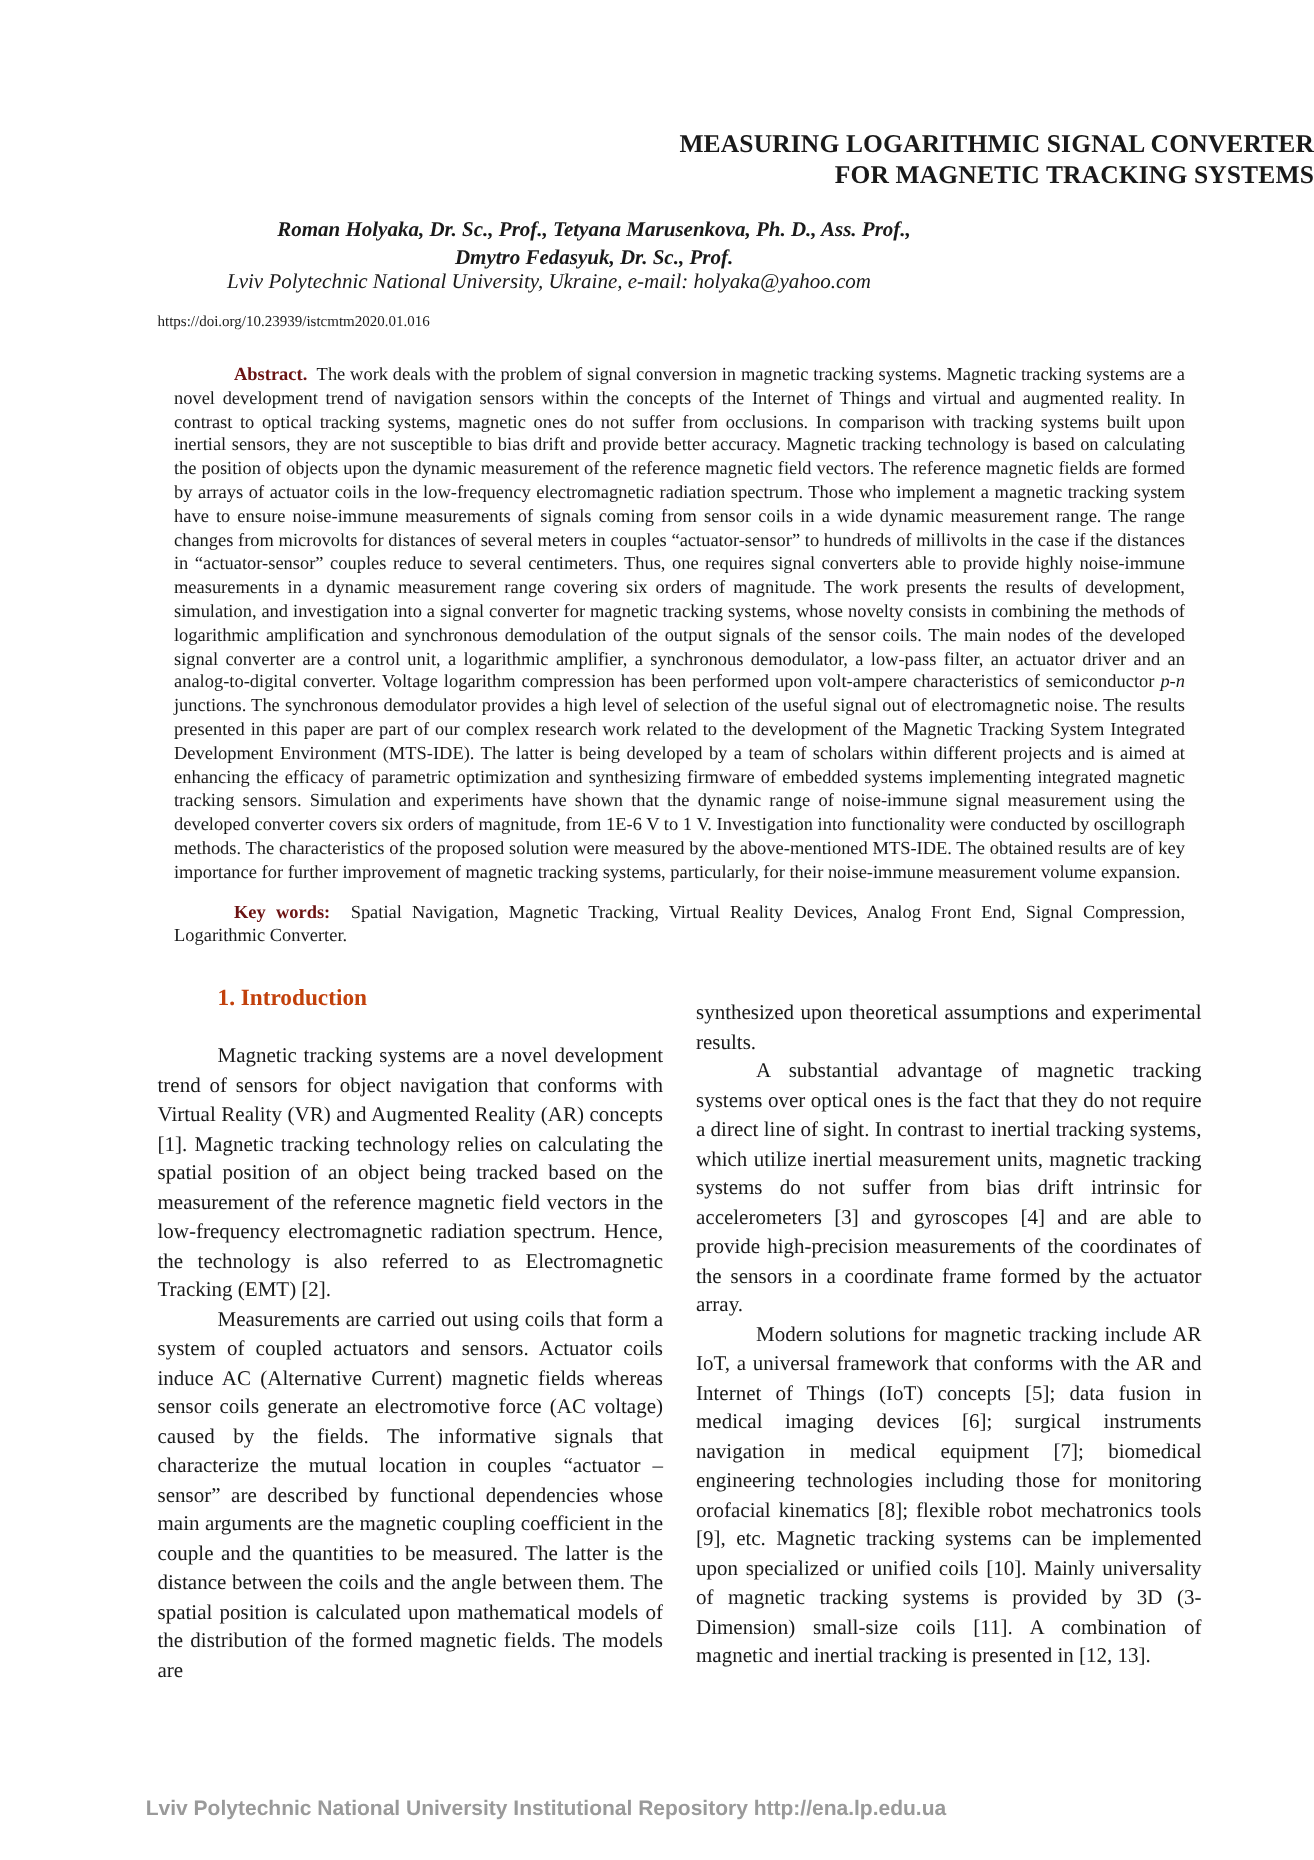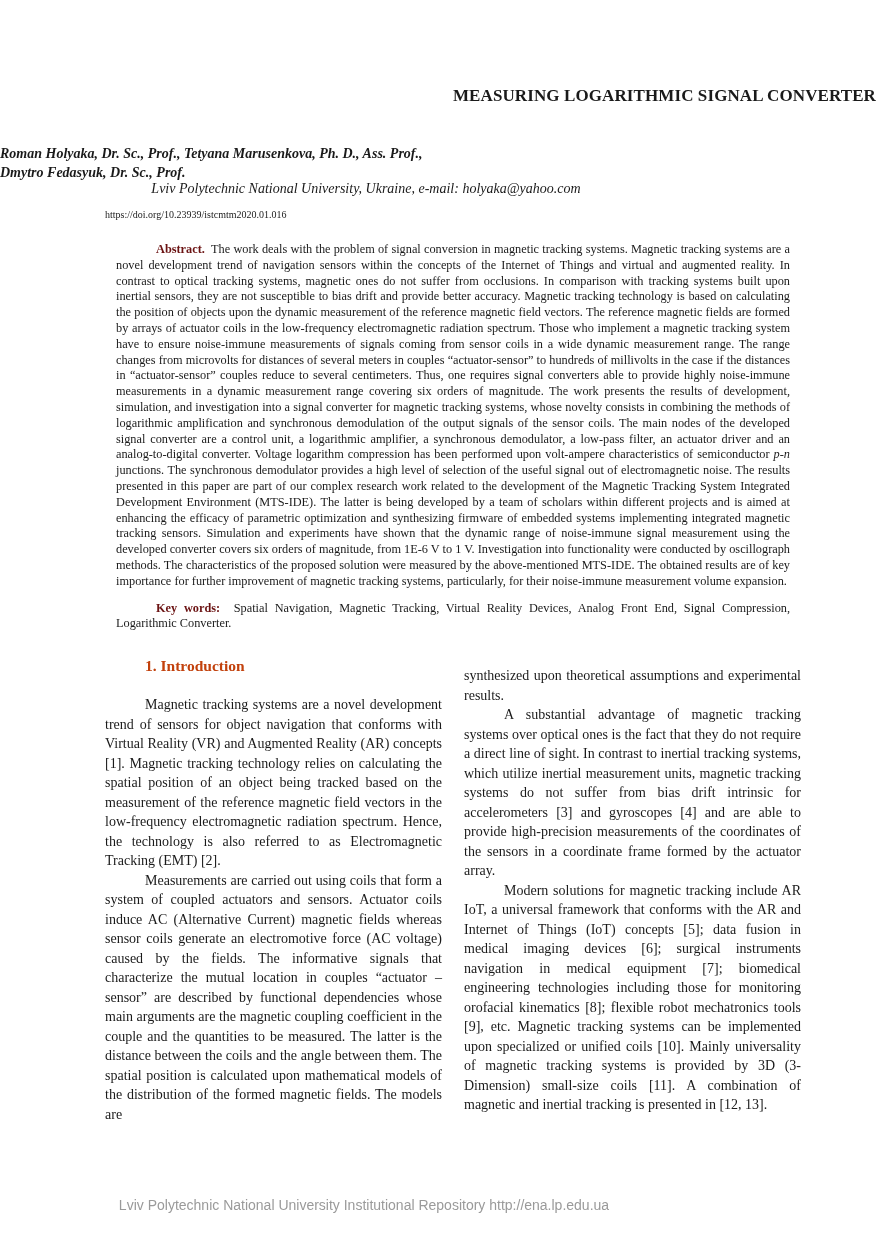--- a/index.html
+++ b/index.html
@@ -1,44 +1,45 @@
 <!DOCTYPE html>
 <html><head>
 <meta charset="utf-8">
 <style>
   html, body { margin: 0; padding: 0; background: #ffffff; }
   body { width: 876px; height: 1240px; position: relative; overflow: hidden;
          font-family: "Liberation Serif", "DejaVu Serif", serif; color: #1a1a1a; }
   .title { position: absolute; top: 85px; left: 0; width: 876px; text-align: right;
            font-weight: bold; font-size: 17px; line-height: 21px; letter-spacing: 0.1px; }
-  .authors { position: absolute; top: 144px; left: 0; width: 792px; text-align: left;
+  .authors { position: absolute; top: 144px; left: 0; width: 792px; text-align: center;
              font-style: italic; font-weight: bold; font-size: 14px; line-height: 19px; }
   .affil { position: absolute; top: 180px; left: 0; width: 732px; text-align: center;
            font-style: italic; font-size: 14px; line-height: 18px; }
   .doi { position: absolute; top: 207px; left: 105px; font-size: 10px; line-height: 16px; }
   .abstract { position: absolute; top: 231px; left: 105px; width: 696px;
               font-size: 12.3px; line-height: 15.8px; text-align: justify; }
   .abstract p { margin: 11px; text-indent: 40px; }
   .lbl { color: #6b1313; font-weight: bold; }
   .col { position: absolute; top: 656px; width: 337px; font-size: 14px; line-height: 19.5px;
          text-align: justify; }
   .col-left { left: 105px; }
   .col-right { left: 464px; }
   .col p { margin: 0; text-indent: 40px; }
   .col p.cont { text-indent: 0; margin-top: 10px; }
   .sec-head { color: #c2410c; font-weight: bold; font-size: 15.5px; line-height: 20px;
               margin: 0 0 19px 40px; }
   .footer { position: absolute; top: 1197px; left: 0; width: 728px; text-align: center;
-            font-family: "Liberation Sans", "DejaVu Sans", sans-serif; font-size: 14px; color: #9a9a9a; }
+            font-family: "Liberation Sans", "DejaVu Sans", sans-serif; font-size: 14px; color: #9a9a9a; font-weight: bold; }
 </style>
 </head>
 <body>
 
 <div class="title">
   <div>MEASURING LOGARITHMIC SIGNAL CONVERTER</div>
+  <div>FOR MAGNETIC TRACKING SYSTEMS</div>
 </div>
 
 <div class="authors">
   <div>Roman Holyaka, Dr. Sc., Prof., Tetyana Marusenkova, Ph. D., Ass. Prof.,</div>
   <div>Dmytro Fedasyuk, Dr. Sc., Prof.</div>
 </div>
 
 <div class="affil">Lviv Polytechnic National University, Ukraine, e-mail: holyaka@yahoo.com</div>
 
 <div class="doi">https://doi.org/10.23939/istcmtm2020.01.016</div>

